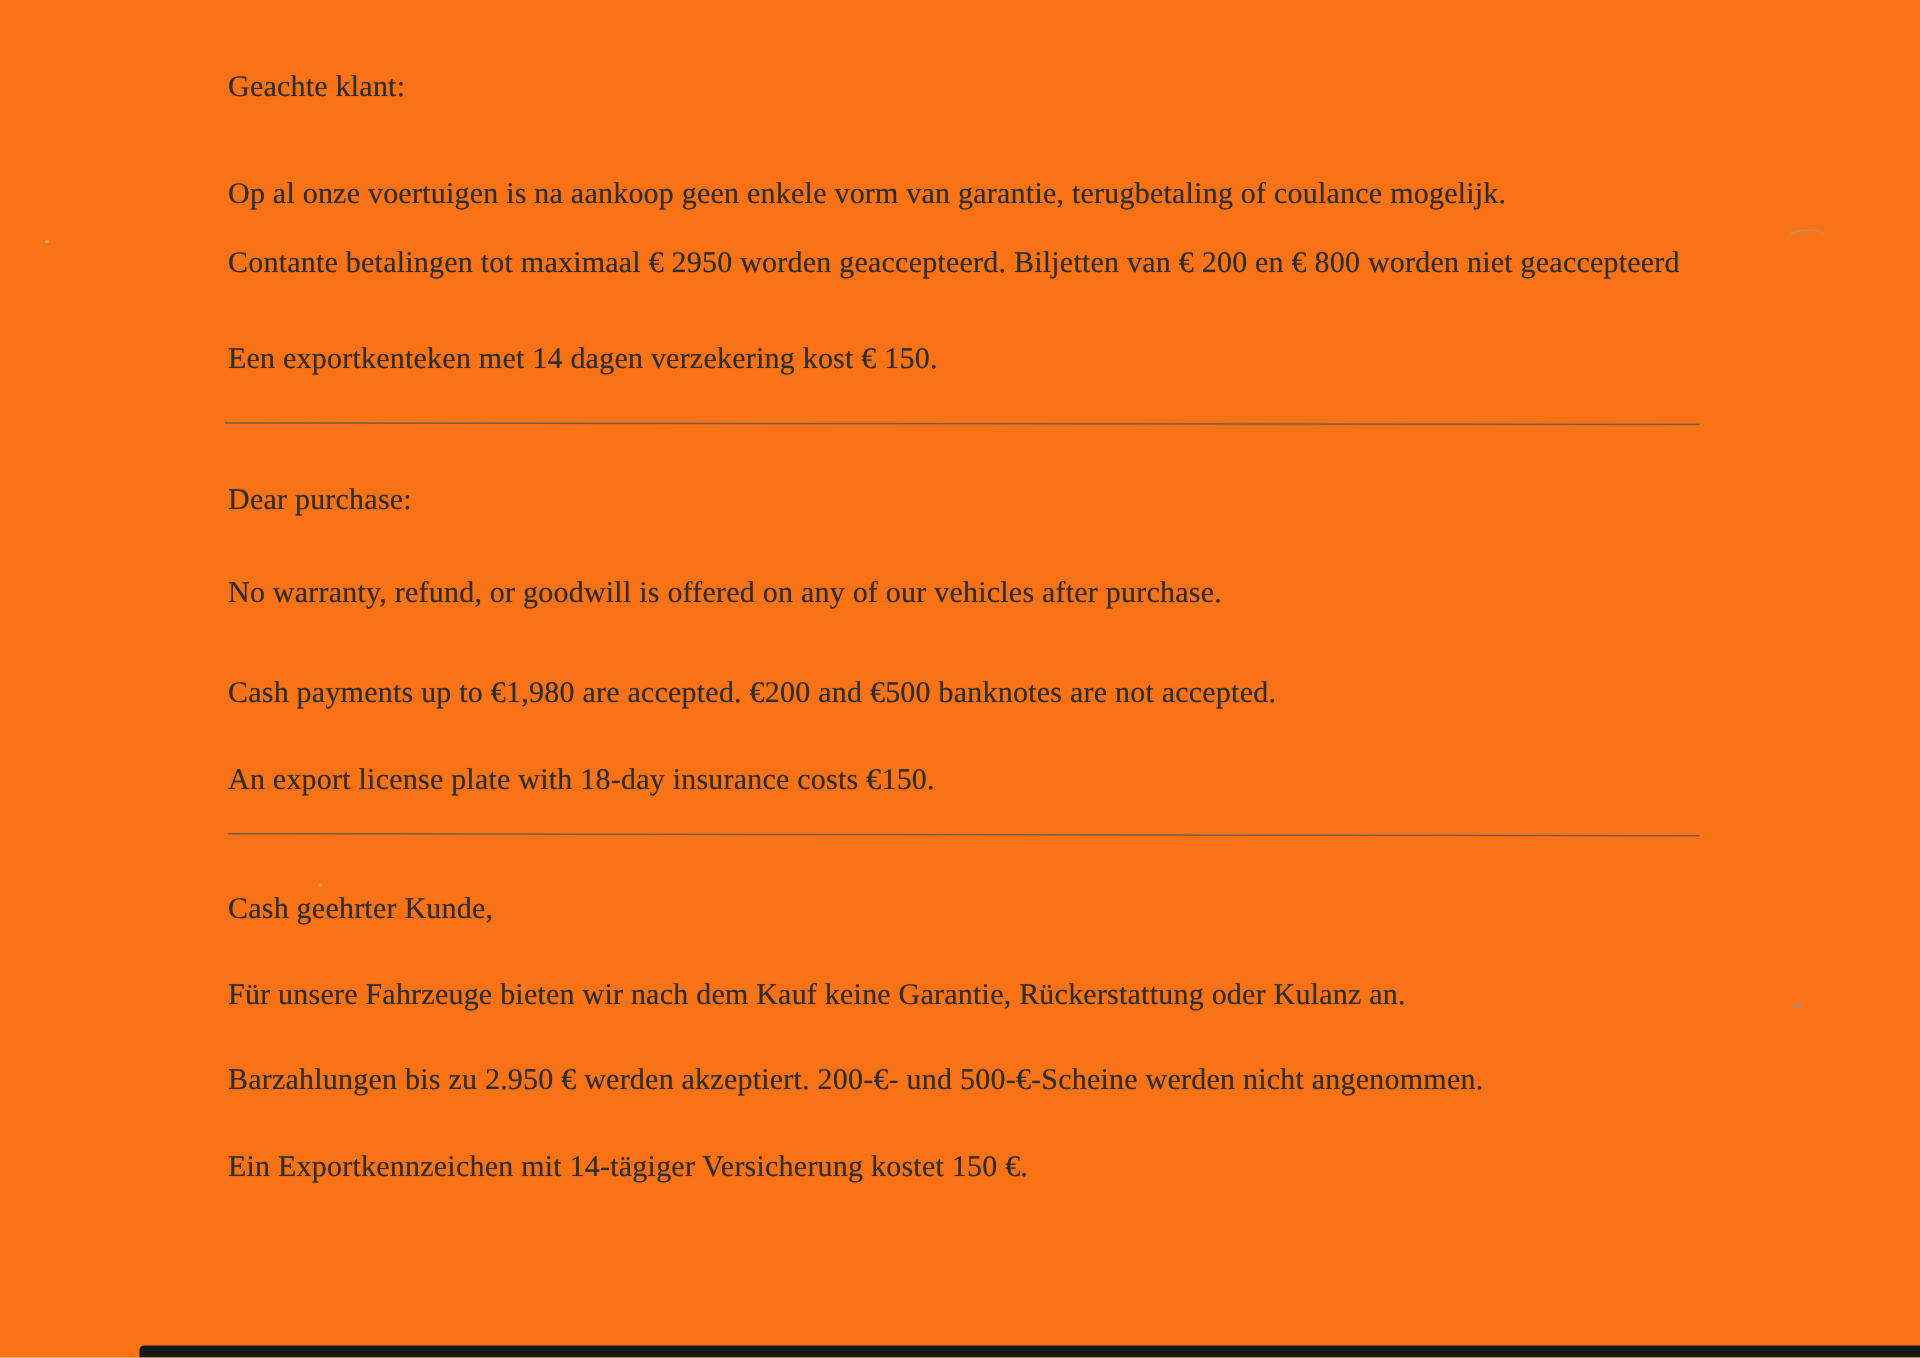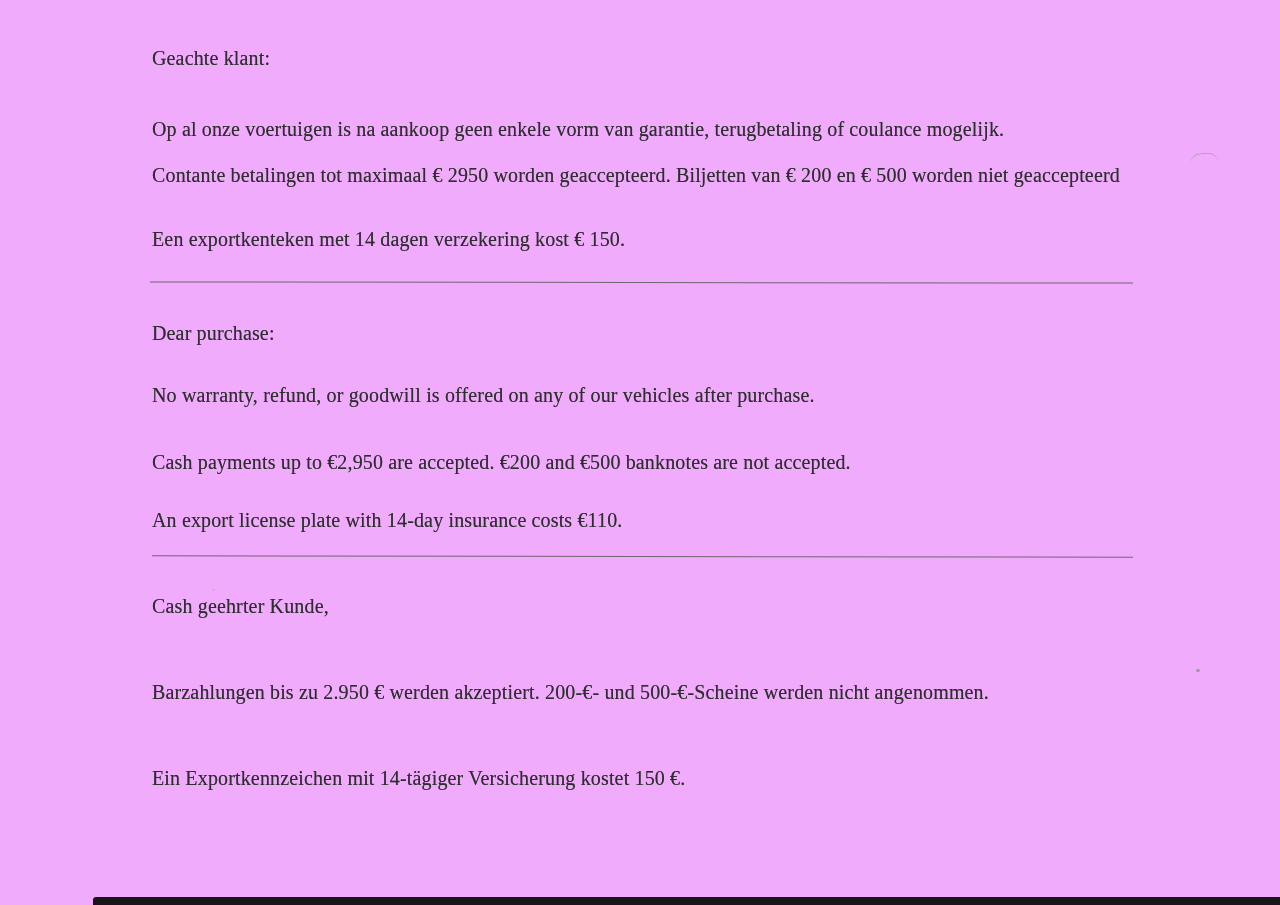--- a/index.html
+++ b/index.html
@@ -10,21 +10,21 @@
     width: 1280px;
     height: 905px;
     background: #fdfdfc;
     overflow: hidden;
     position: relative;
     font-family: "Liberation Serif", "DejaVu Serif", serif;
   }
   .page {
     position: absolute;
     inset: 0;
-    background: #f0abfc;
+    background: #f97316;
     padding-left: 28px;
   }
   .line {
     position: absolute;
     left: 152px;
     font-size: 20px;
     line-height: 24px;
     color: #2e2e2e;
     letter-spacing: 0.15px;
     white-space: nowrap;
@@ -101,34 +101,35 @@
     border-radius: 3px 0 0 0;
   }
 </style>
 </head>
 <body>
 
 <div class="page">
 
   <div class="line" style="top:46px">Geachte klant:</div>
   <div class="line" style="top:117px">Op al onze voertuigen is na aankoop geen enkele vorm van garantie, terugbetaling of coulance mogelijk.</div>
-  <div class="line" style="top:163px">Contante betalingen tot maximaal € 2950 worden geaccepteerd. Biljetten van € 200 en € 500 worden niet geaccepteerd</div>
+  <div class="line" style="top:163px">Contante betalingen tot maximaal € 2950 worden geaccepteerd. Biljetten van € 200 en € 800 worden niet geaccepteerd</div>
   <div class="line" style="top:227px">Een exportkenteken met 14 dagen verzekering kost € 150.</div>
 
   <div class="rule rule-1"></div>
 
   <div class="line" style="top:321px">Dear purchase:</div>
   <div class="line" style="top:383px">No warranty, refund, or goodwill is offered on any of our vehicles after purchase.</div>
-  <div class="line" style="top:450px">Cash payments up to €2,950 are accepted. €200 and €500 banknotes are not accepted.</div>
-  <div class="line" style="top:508px">An export license plate with 14-day insurance costs €110.</div>
+  <div class="line" style="top:450px">Cash payments up to €1,980 are accepted. €200 and €500 banknotes are not accepted.</div>
+  <div class="line" style="top:508px">An export license plate with 18-day insurance costs €150.</div>
 
   <div class="rule rule-2"></div>
 
   <div class="line" style="top:594px">Cash geehrter Kunde,</div>
-  <div class="line" style="top:680px">Barzahlungen bis zu 2.950 € werden akzeptiert. 200-€- und 500-€-Scheine werden nicht angenommen.</div>
+  <div class="line" style="top:651px">Für unsere Fahrzeuge bieten wir nach dem Kauf keine Garantie, Rückerstattung oder Kulanz an.</div>
+  <div class="line" style="top:708px">Barzahlungen bis zu 2.950 € werden akzeptiert. 200-€- und 500-€-Scheine werden nicht angenommen.</div>
   <div class="line" style="top:766px">Ein Exportkennzeichen mit 14-tägiger Versicherung kostet 150 €.</div>
 
   <div class="artifact-curve"></div>
   <div class="artifact-dot-right"></div>
   <div class="artifact-speck-1"></div>
   <div class="artifact-speck-2"></div>
   <div class="scan-edge-bottom"></div>
 
 </div>
 

